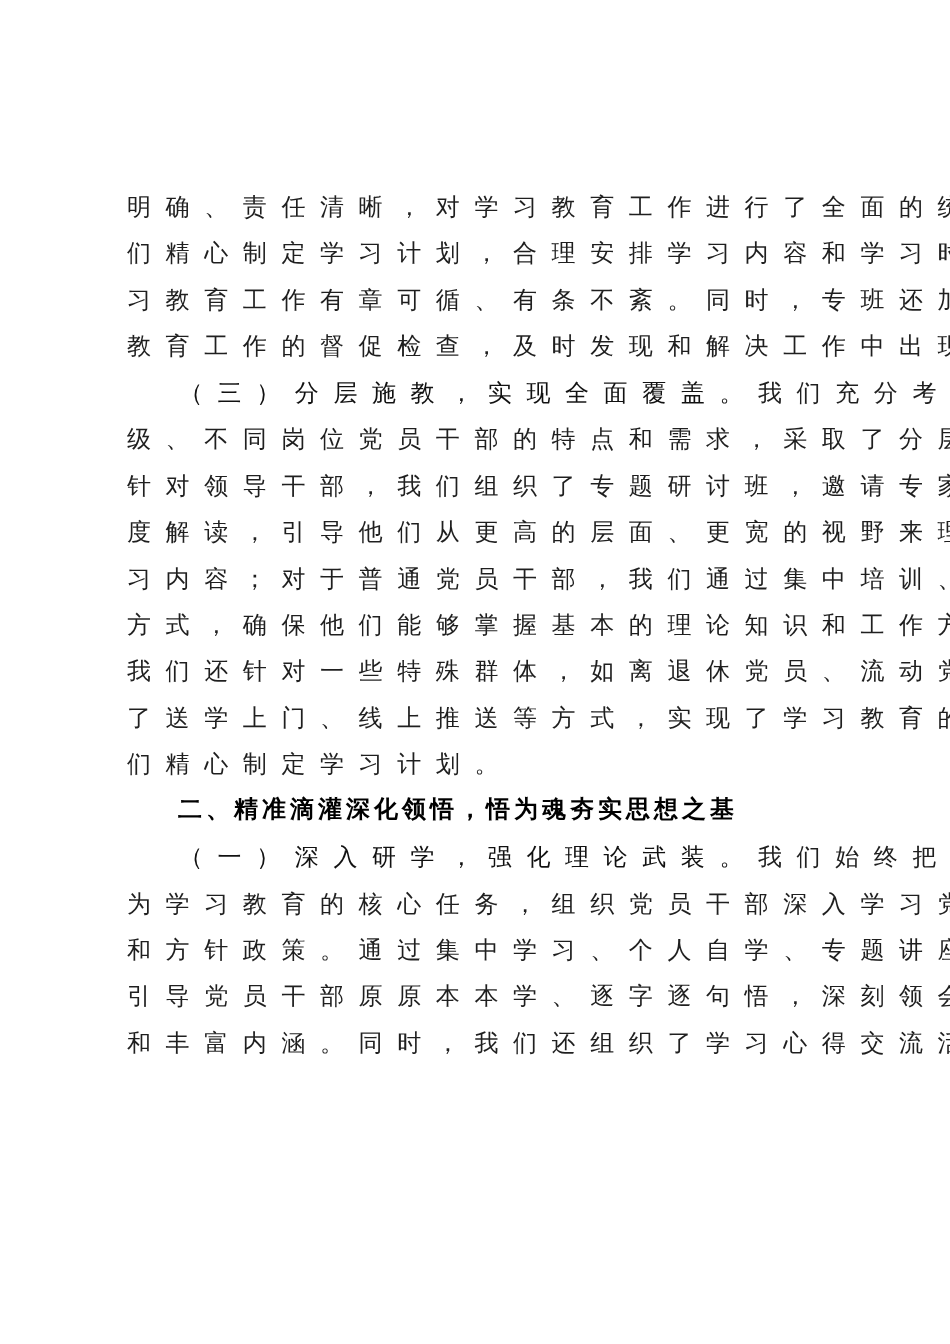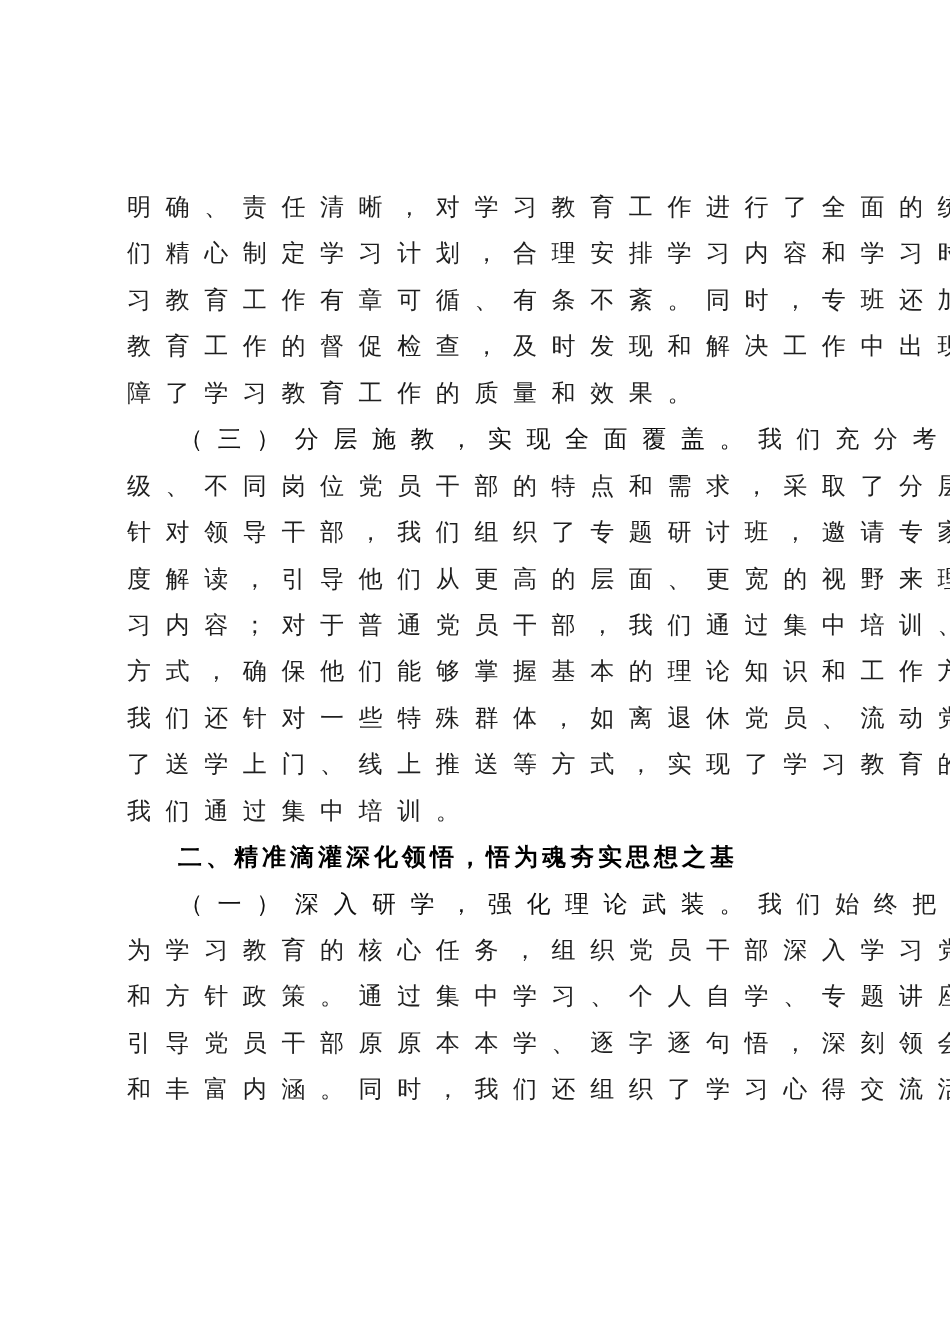--- a/index.html
+++ b/index.html
@@ -39,52 +39,51 @@
       color: #1f1f1f;
     }
     .line.indent {
       padding-left: 52px;
     }
     .line .sub {
       font-family: Liberation Serif, serif;
       color: #111111;
     }
     .line.heading {
-      font-family: Liberation Serif, serif;
+      font-family: Liberation Mono, monospace;
       font-weight: bold;
       font-size: 24px;
       letter-spacing: 4px;
       color: #000000;
       padding-left: 51px;
     }
   </style>
 </head>
 <body>
 
 <div class="page">
   <div class="content">
 
     <div>
       <span class="line">明确、责任清晰，对学习教育工作进行了全面的统筹规划。他</span>
       <span class="line">们精心制定学习计划，合理安排学习内容和学习时间，确保学</span>
       <span class="line">习教育工作有章可循、有条不紊。同时，专班还加强了对学习</span>
       <span class="line">教育工作的督促检查，及时发现和解决工作中出现的问题，保</span>
-      <span class="line">障了学习教育工作的质量和效果。</span>
     </div>
 
     <div>
       <span class="line indent"><span class="sub">（三）分层施教，实现全面覆盖。</span><span>我们充分考虑到不同层</span></span>
       <span class="line">级、不同岗位党员干部的特点和需求，采取了分层施教的方式。</span>
       <span class="line">针对领导干部，我们组织了专题研讨班，邀请专家学者进行深</span>
       <span class="line">度解读，引导他们从更高的层面、更宽的视野来理解和把握学</span>
       <span class="line">习内容；对于普通党员干部，我们通过集中培训、线上学习等</span>
       <span class="line">方式，确保他们能够掌握基本的理论知识和工作方法。此外，</span>
       <span class="line">我们还针对一些特殊群体，如离退休党员、流动党员等，采取</span>
       <span class="line">了送学上门、线上推送等方式，实现了学习教育的全面覆盖，</span>
-      <span class="line">我们通过集中培训。</span>
+      <span class="line">们精心制定学习计划。</span>
     </div>
 
     <div class="line heading">二、精准滴灌深化领悟，悟为魂夯实思想之基</div>
 
     <div>
       <span class="line indent"><span class="sub">（一）深入研学，强化理论武装。</span><span>我们始终把理论学习作</span></span>
       <span class="line">为学习教育的核心任务，组织党员干部深入学习党的重要理论</span>
       <span class="line">和方针政策。通过集中学习、个人自学、专题讲座等多种形式，</span>
       <span class="line">引导党员干部原原本本学、逐字逐句悟，深刻领会其精神实质</span>
       <span class="line">和丰富内涵。同时，我们还组织了学习心得交流活动，让党员</span>

